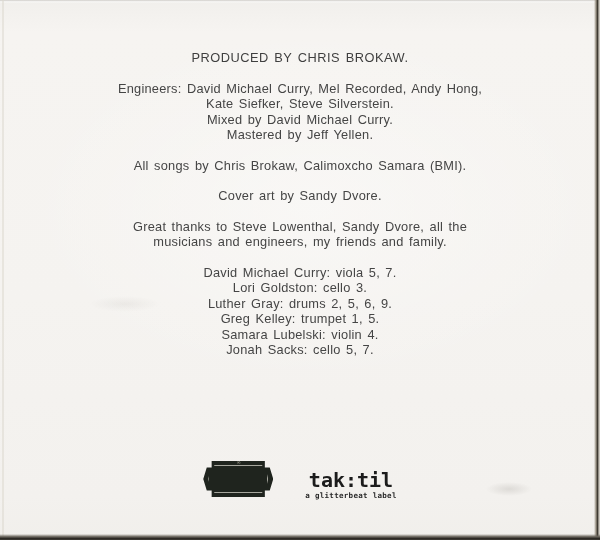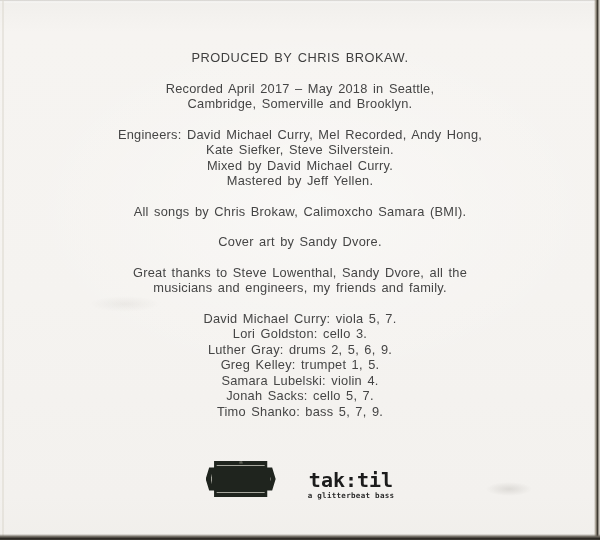--- a/index.html
+++ b/index.html
@@ -51,24 +51,20 @@
   .taktil-tag{margin-top:2px;font-size:7.5px;line-height:8px;font-weight:bold;letter-spacing:.3px;color:#2a2a2a;}
 </style>
 </head>
 <body>
 
 <div class="scan">
 
   <div class="credits">
     <p class="caps">PRODUCED BY CHRIS BROKAW.</p>
 
-    <p>
-      <span class="ln">Recorded April 2017 – May 2018 in Seattle,</span>
-      <span class="ln">Cambridge, Somerville and Brooklyn.</span>
-    </p>
 
     <p>
       <span class="ln">Engineers: David Michael Curry, Mel Recorded, Andy Hong,</span>
       <span class="ln">Kate Siefker, Steve Silverstein.</span>
       <span class="ln">Mixed by David Michael Curry.</span>
       <span class="ln">Mastered by Jeff Yellen.</span>
     </p>
 
     <p>All songs by Chris Brokaw, Calimoxcho Samara (BMI).</p>
 
@@ -79,37 +75,36 @@
       <span class="ln">musicians and engineers, my friends and family.</span>
     </p>
 
     <p>
       <span class="ln">David Michael Curry: viola 5, 7.</span>
       <span class="ln">Lori Goldston: cello 3.</span>
       <span class="ln">Luther Gray: drums 2, 5, 6, 9.</span>
       <span class="ln">Greg Kelley: trumpet 1, 5.</span>
       <span class="ln">Samara Lubelski: violin 4.</span>
       <span class="ln">Jonah Sacks: cello 5, 7.</span>
-      <span class="ln">Timo Shanko: bass 5, 7, 9.</span>
     </p>
   </div>
 
   <div class="logos">
     <div class="badge">
       <div class="badge-inner"></div>
       <div class="badge-text">
         <div class="badge-l1">Vin Du Select</div>
         <div class="badge-orn">∞</div>
         <div class="badge-l2">Qualitite</div>
       </div>
     </div>
 
     <div class="taktil">
       <div class="taktil-name">tak:til</div>
-      <div class="taktil-tag">a glitterbeat bass</div>
+      <div class="taktil-tag">a glitterbeat label</div>
     </div>
   </div>
 
   <div class="smudge1"></div>
   <div class="smudge2"></div>
   <div class="edge-top"></div>
   <div class="edge-left"></div>
   <div class="edge-right"></div>
   <div class="edge-bottom"></div>
 </div>

